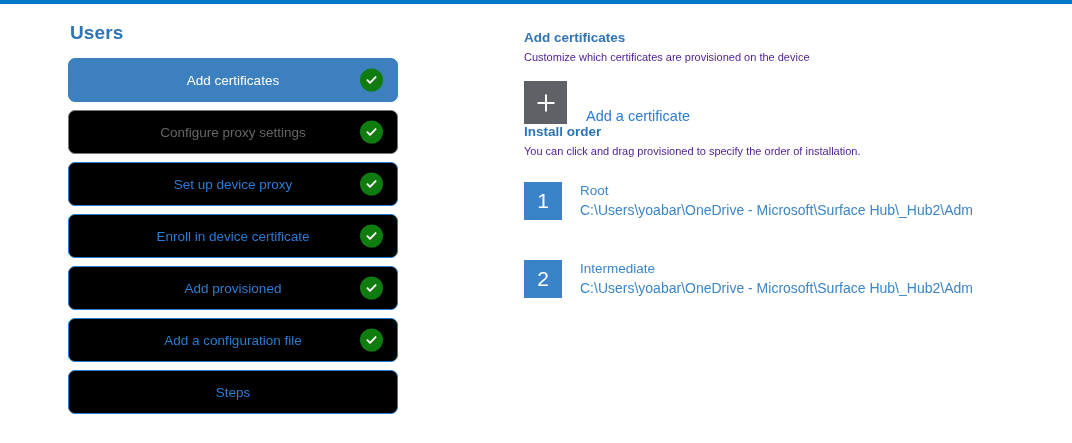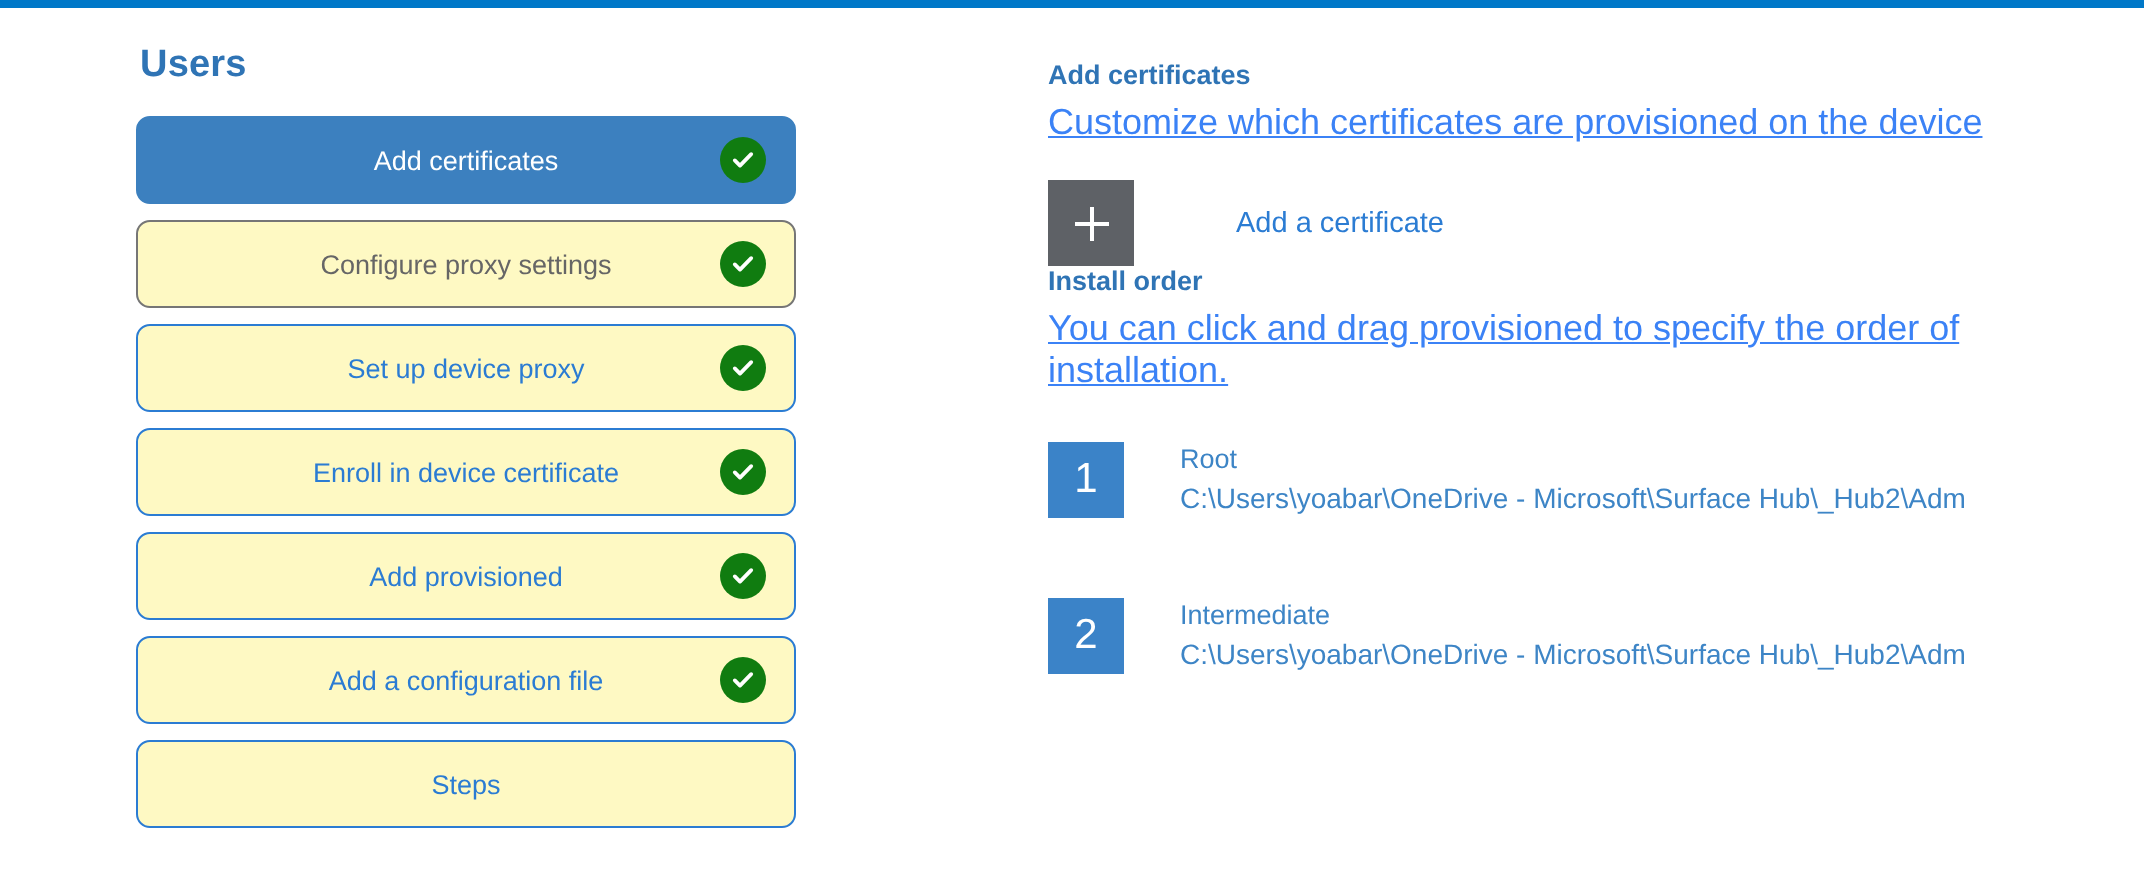--- a/index.html
+++ b/index.html
@@ -49,21 +49,21 @@
   }
   .step-btn {
     position: relative;
     height: 44px;
     border-radius: 7px;
     margin-bottom: 8px;
     display: flex;
     align-items: center;
     justify-content: center;
     font-size: 13.5px;
-    background: #fef9c3;
+    background: #000000;
     border: 1px solid #2b7cd3;
     color: #2b7cd3;
     cursor: pointer;
     user-select: none;
   }
   .step-btn.active {
     background: #3c80bf;
     border-color: #3c80bf;
     color: #ffffff;
   }
@@ -95,31 +95,29 @@
     top: 26px;
     width: 548px;
   }
   .sec-head {
     font-size: 13.5px;
     font-weight: bold;
     color: #2f74b5;
     margin: 0;
   }
   .sec-sub {
-    font-size: 18px;
-    color: #3b82f6;
+    font-size: 11px;
+    color: #4c1d95;
     margin: 6px 0 0 0;
-    text-decoration: underline;
   }
 
   .add-cert-row {
     display: flex;
-    align-items: center;
+    align-items: flex-end;
     margin-top: 18px;
-    gap: 32px;
   }
   .plus-box {
     width: 43px;
     height: 43px;
     background: #5e6166;
     position: relative;
     cursor: pointer;
     flex: 0 0 auto;
   }
   .plus-box::before,
@@ -159,21 +157,21 @@
     background: #3b83c8;
     color: #ffffff;
     font-size: 21px;
     display: flex;
     align-items: center;
     justify-content: center;
     flex: 0 0 auto;
     margin-top: 1px;
   }
   .order-text {
-    margin-left: 28px;
+    margin-left: 18px;
     overflow: hidden;
     white-space: nowrap;
   }
   .order-name {
     font-size: 13.5px;
     color: #3d85c6;
     line-height: 19px;
   }
   .order-path {
     font-size: 14px;

